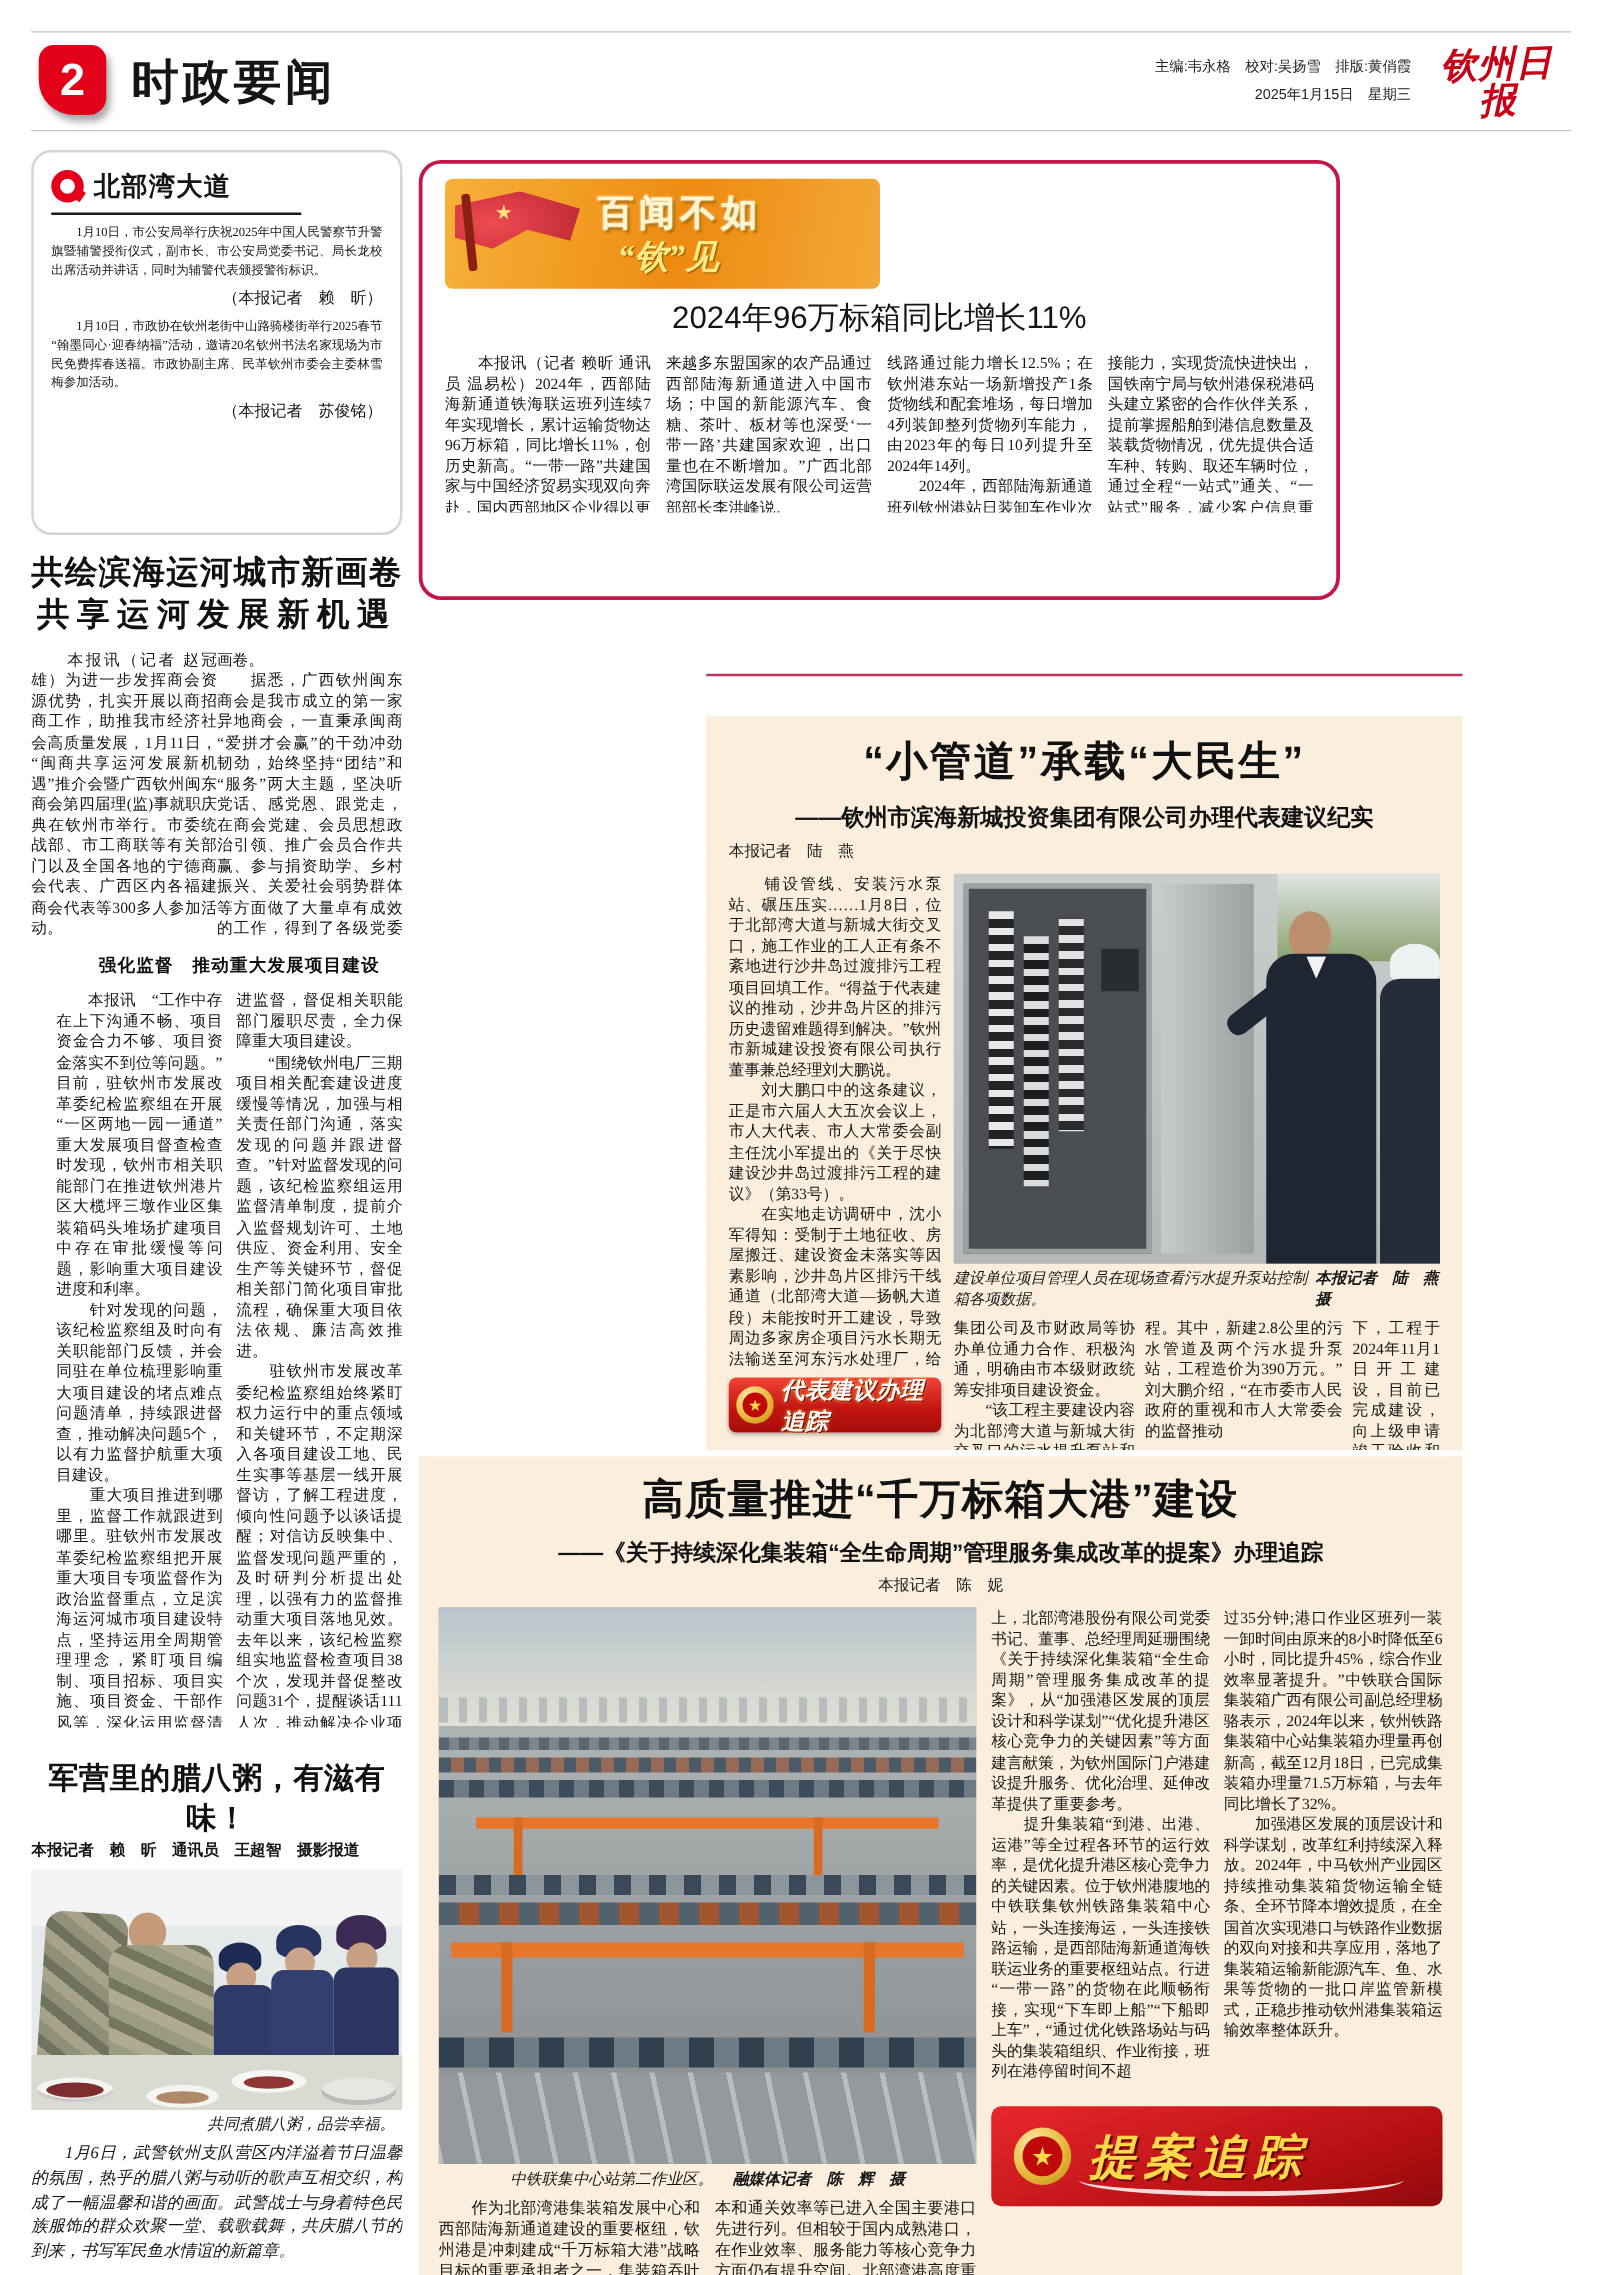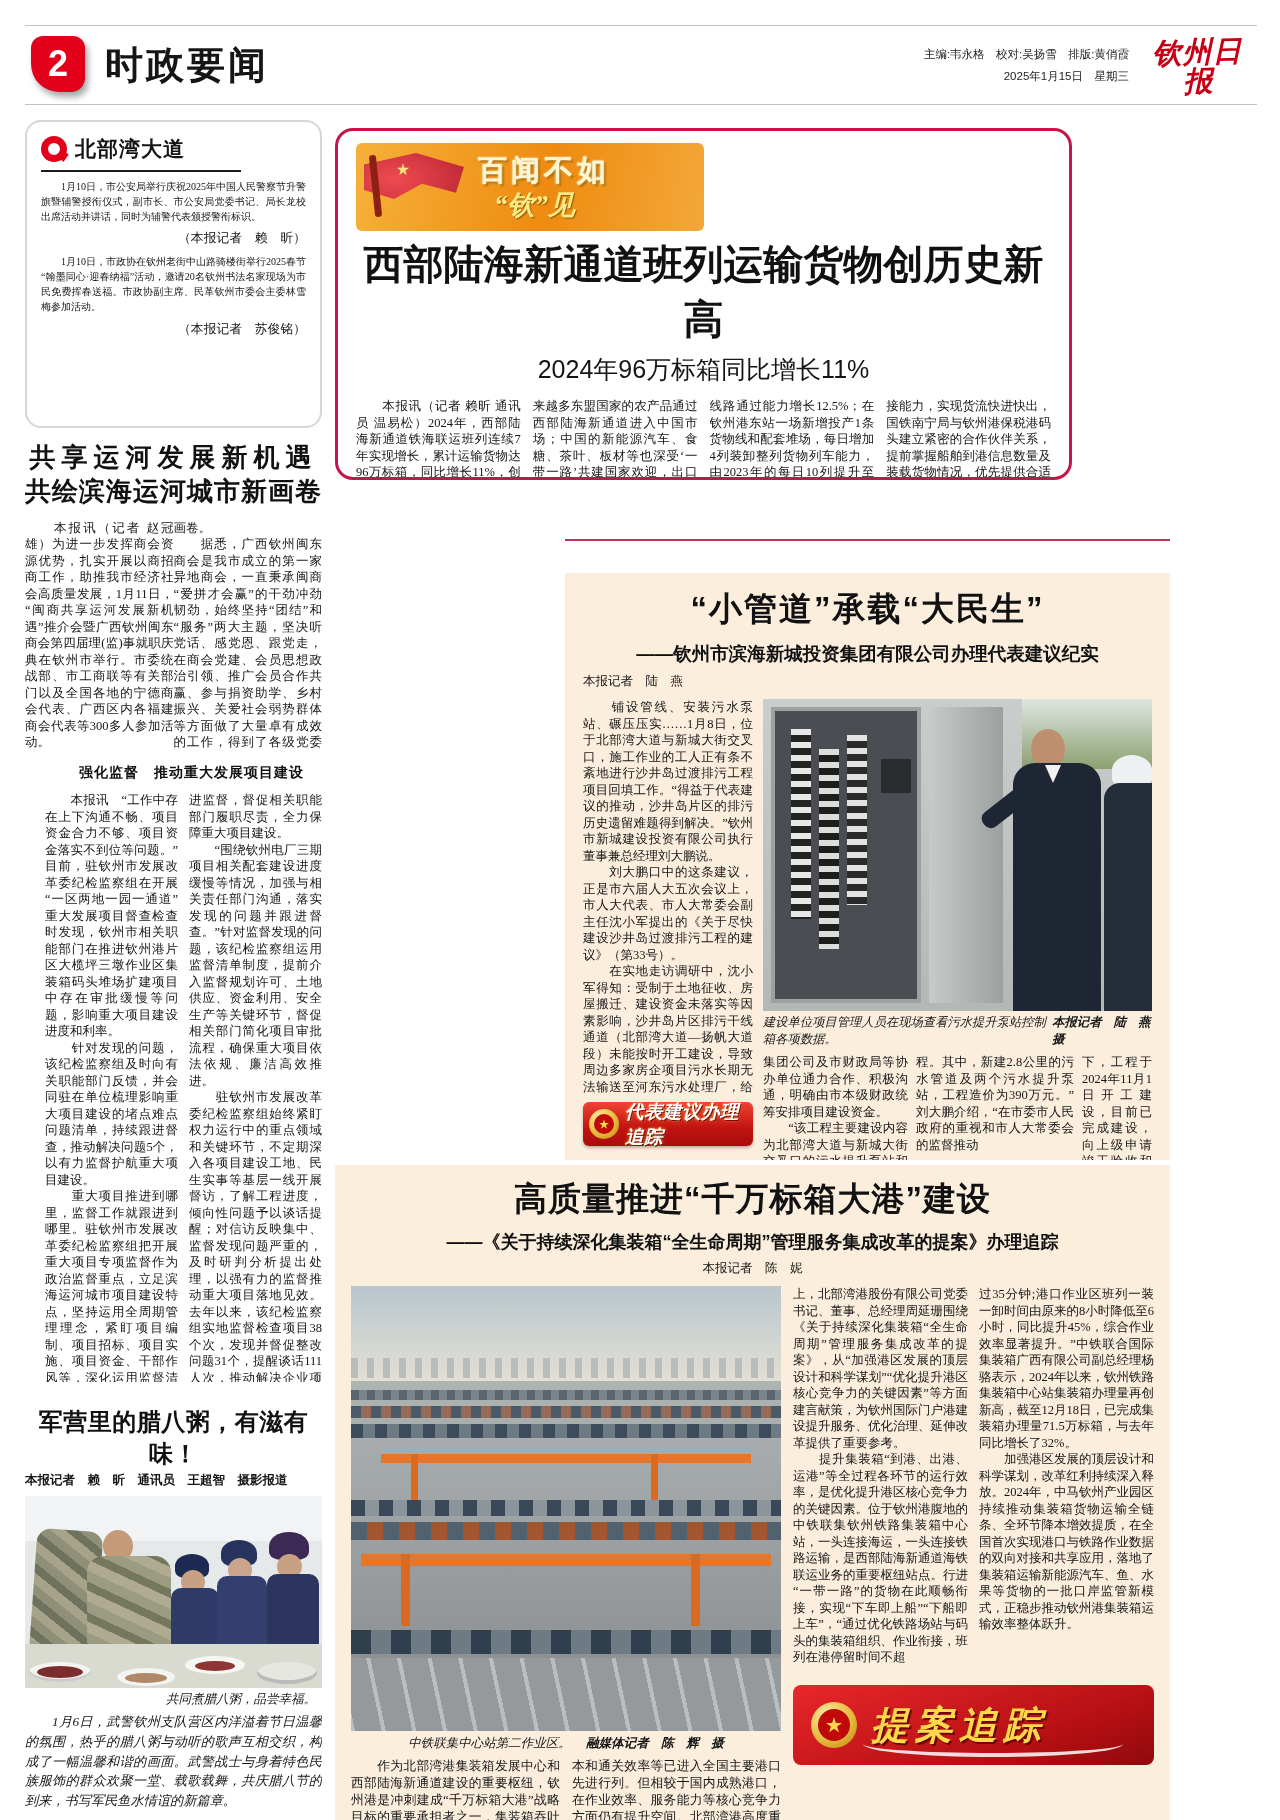--- a/index.html
+++ b/index.html
@@ -158,22 +158,22 @@
       <span class="ring"></span>
       <span class="btitle hei">北部湾大道</span>
     </div>
     <div class="brief-item pre jus">　　1月10日，市公安局举行庆祝2025年中国人民警察节升警旗暨辅警授衔仪式，副市长、市公安局党委书记、局长龙校出席活动并讲话，同时为辅警代表颁授警衔标识。</div>
     <div class="brief-by">（本报记者　赖　昕）</div>
     <div class="brief-item pre jus">　　1月10日，市政协在钦州老街中山路骑楼街举行2025春节“翰墨同心·迎春纳福”活动，邀请20名钦州书法名家现场为市民免费挥春送福。市政协副主席、民革钦州市委会主委林雪梅参加活动。</div>
     <div class="brief-by">（本报记者　苏俊铭）</div>
   </div>
 
   <div id="canal">
+    <div class="atitle l2">共绘滨海运河城市新画卷</div>
     <div class="atitle l1">共享运河发展新机遇</div>
-    <div class="atitle l2">共绘滨海运河城市新画卷</div>
     <div class="cols">
       <div class="col bodytxt pre jus">　　本报讯（记者 赵冠雄）为进一步发挥商会资源优势，扎实开展以商招商工作，助推我市经济社会高质量发展，1月11日，“闽商共享运河发展新机遇”推介会暨广西钦州闽东商会第四届理(监)事就职庆典在钦州市举行。市委统战部、市工商联等有关部门以及全国各地的宁德商会代表、广西区内各福建商会代表等300多人参加活动。
 　　招商推介会上，市园区办、钦州港片区招商服务中心、浦北县围绕《“共享运河运，共叙丝路情”》《中马钦州产业园区合作商机》《陈皮产业》等主题作招商推介，纷纷表示我市将以更优惠的政策、更优越的环境吸引闽商来钦投资兴业，共同描绘滨海运河城市新</div>
       <div class="col bodytxt pre jus">画卷。
 　　据悉，广西钦州闽东商会是我市成立的第一家异地商会，一直秉承闽商“爱拼才会赢”的干劲冲劲韧劲，始终坚持“团结”和“服务”两大主题，坚决听党话、感党恩、跟党走，在商会党建、会员思想政治引领、推广会员合作共赢、参与捐资助学、乡村振兴、关爱社会弱势群体等方面做了大量卓有成效的工作，得到了各级党委政府的充分肯定和社会的广泛赞誉，是钦州市第一批获评“四好”商会和全区5A级社会组织的异地商会。
 　　广西钦州闽东商会会长郑贤斌表示，感谢市委统战部、市工商联等单位的关心与指导，商会将继续加强与政府部门的沟通与合作，为钦州市经济社会高质量发展贡献商会力量，为推动钦州滨海运河城市的开发建设贡献力量。</div>
     </div>
   </div>
 
   <div id="superv">
@@ -219,21 +219,20 @@
   </div>
 
   <div id="lead">
     <div id="lead-banner">
       <div class="flag"></div>
       <div class="pole"></div>
       <div class="star">★</div>
       <div class="t1 hei">百闻不如</div>
       <div class="t2">“钦”见</div>
     </div>
-    <div class="atitle hl">西部陆海新通道班列运输货物创历史新高</div>
     <div class="sh">2024年96万标箱同比增长11%</div>
     <div class="cols">
       <div class="col bodytxt pre jus">　　本报讯（记者 赖昕 通讯员 温易松）2024年，西部陆海新通道铁海联运班列连续7年实现增长，累计运输货物达96万标箱，同比增长11%，创历史新高。“一带一路”共建国家与中国经济贸易实现双向奔赴，国内西部地区企业得以更深入融入全球产业格局。
 　　“从我们公司的进出口贸易数据显示，2024年柬埔寨大米、泰国榴莲、越南百香果，越</div>
       <div class="col bodytxt pre jus">来越多东盟国家的农产品通过西部陆海新通道进入中国市场；中国的新能源汽车、食糖、茶叶、板材等也深受‘一带一路’共建国家欢迎，出口量也在不断增加。”广西北部湾国际联运发展有限公司运营部部长李洪峰说。
 　　为不断推动西部陆海新通道基础设施建设，2024年，国铁南宁局对钦州港东站持续扩能改造，列车从钦州港东站至钦州东站运行时速提升至90公里，</div>
       <div class="col bodytxt pre jus">线路通过能力增长12.5%；在钦州港东站一场新增投产1条货物线和配套堆场，每日增加4列装卸整列货物列车能力，由2023年的每日10列提升至2024年14列。
 　　2024年，西部陆海新通道班列钦州港站日装卸车作业次数纪录达13次，单日装卸车作业次数最高达1220次。
 　　为增强钦州港与铁路的衔</div>
       <div class="col bodytxt pre jus">接能力，实现货流快进快出，国铁南宁局与钦州港保税港码头建立紧密的合作伙伴关系，提前掌握船舶到港信息数量及装载货物情况，优先提供合适车种、转购、取还车辆时位，通过全程“一站式”通关、“一站式”服务，减少客户信息重复录入和手工作业，提高运输效率。

